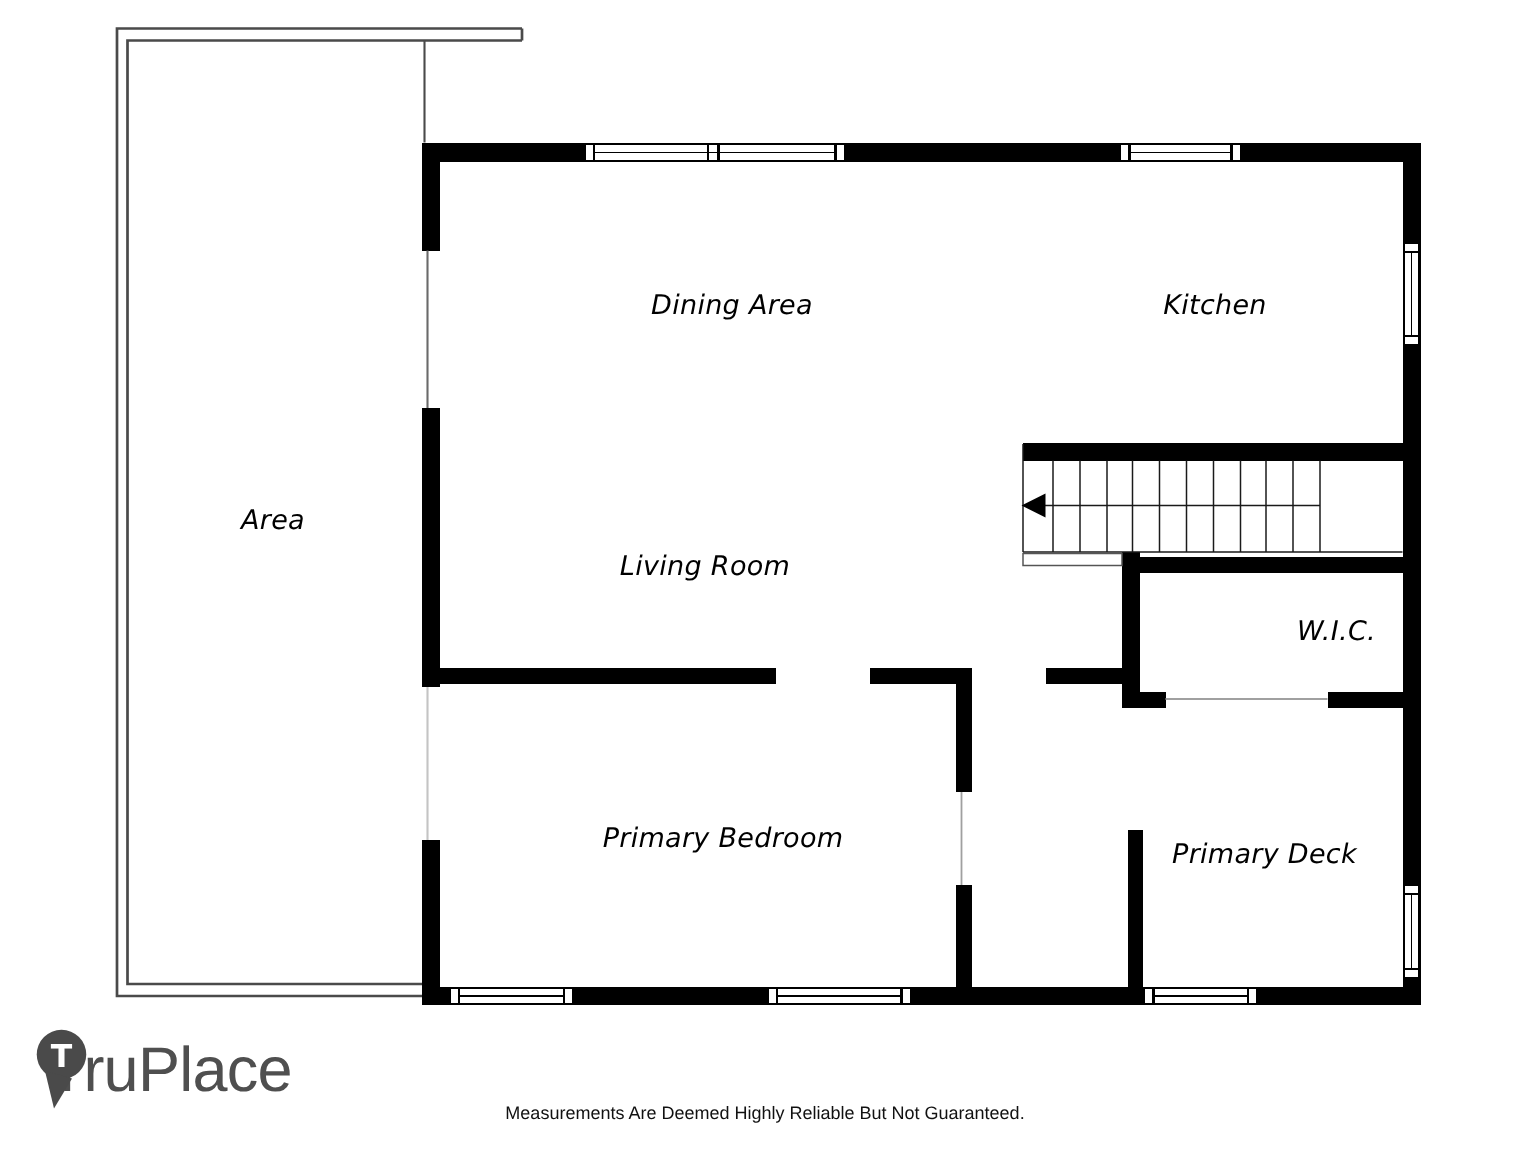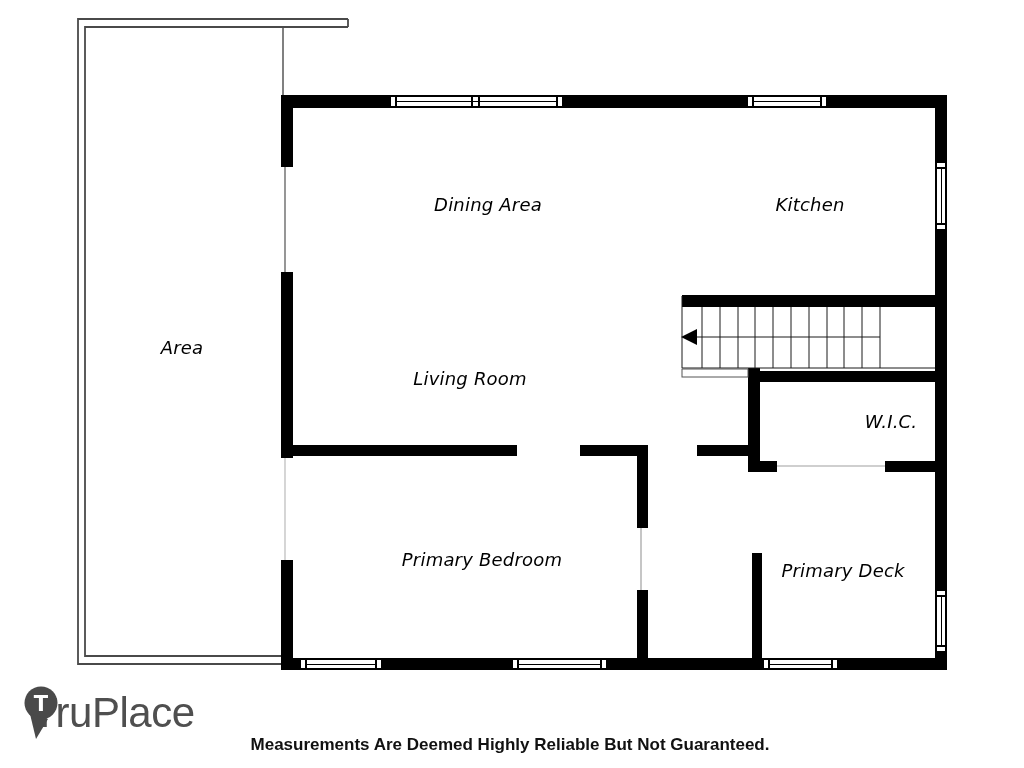--- a/index.html
+++ b/index.html
@@ -12,21 +12,21 @@
   #lbl-dining{left:488px;top:204px;}
   #lbl-kitchen{left:810px;top:204px;}
   #lbl-living{left:470px;top:378px;}
   #lbl-wic{left:880px;top:421px;margin-left:11px;}
   #lbl-bedroom{left:462px;top:559px;margin-left:20px;}
   #lbl-bath{left:843px;top:570px;}
   .footer-logo{position:absolute;left:24px;top:686px;display:flex;align-items:flex-start;}
   .brand{font-family:"Liberation Sans",sans-serif;font-size:42px;line-height:1;
          color:#4f4f4f;margin-left:8px;margin-top:6px;letter-spacing:-0.5px;}
   .disclaimer{position:absolute;left:510px;top:735px;transform:translateX(-50%);
-              font-family:"Liberation Sans",sans-serif;font-size:17px;font-weight:700;
+              font-family:"Liberation Sans",sans-serif;font-size:12px;font-weight:400;
               color:#111;white-space:nowrap;}
 </style>
 </head>
 <body>
 
 <div class="page">
 
   <svg width="1024" height="768" viewBox="0 0 1024 768">
 
     <g fill="none" stroke="#4a4a4a" stroke-width="1.8">

